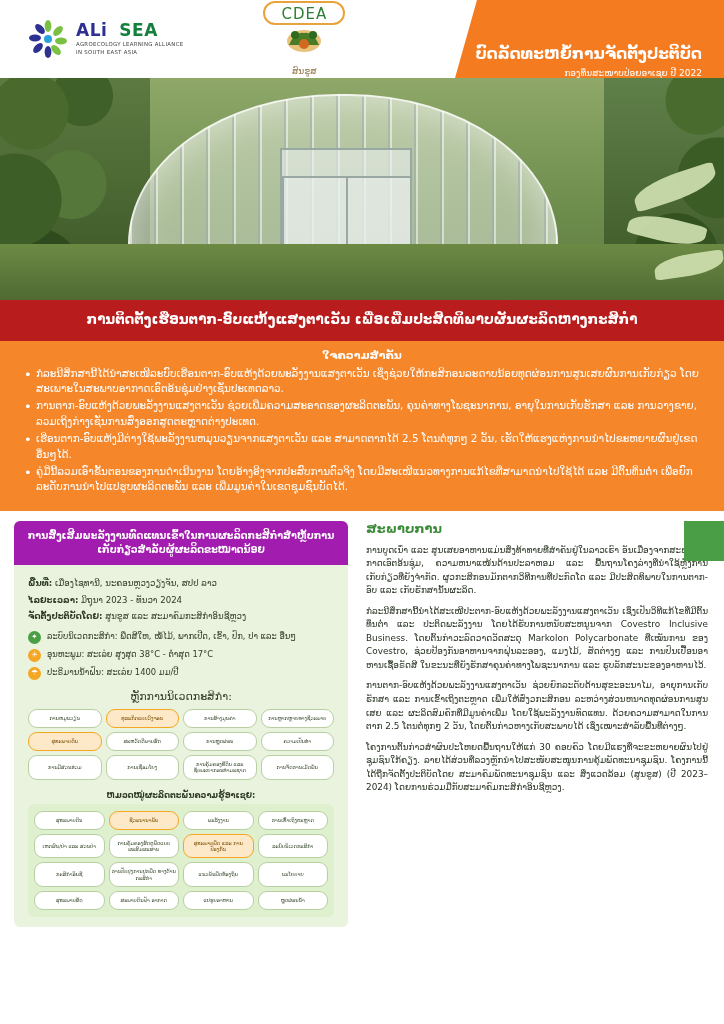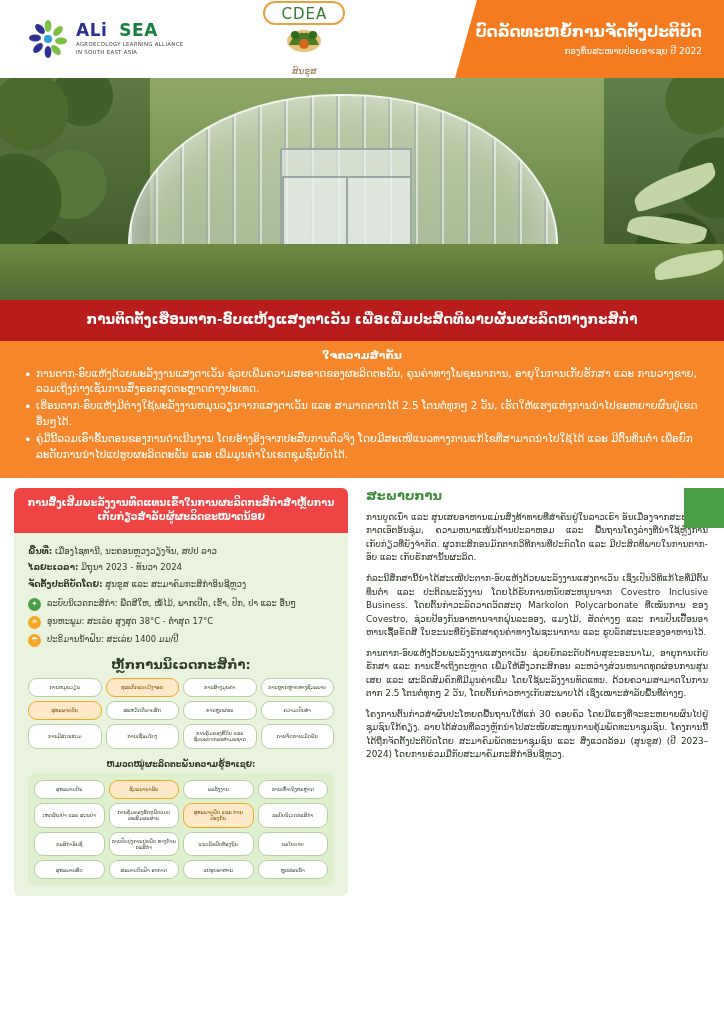--- a/index.html
+++ b/index.html
@@ -58,21 +58,21 @@
   }
   .cdea-emblem {
     margin-top: -4px;
     font-size: 9px; color: #8a6d3b;
   }
   .header-right {
     flex: 1;
     background: #f47b20;
     color: #ffffff;
     display: flex; flex-direction: column;
-    align-items: flex-end; justify-content: center;
+    align-items: flex-end; justify-content: flex-end;
     padding-right: 22px;
     clip-path: polygon(22px 0, 100% 0, 100% 100%, 0 100%);
   }
   .header-right .h1 { font-size: 15.5px; font-weight: bold; }
   .header-right .h2 { font-size: 9px; margin-top: 5px; }
 
   
   .hero {
     position: relative;
     height: 222px;
@@ -193,21 +193,21 @@
     width: 358px;
     padding: 0 10px 0 14px;
   }
   .col-right {
     flex: 1;
     padding: 0 16px 0 8px;
     position: relative;
   }
 
   .left-head {
-    background: #ef4444;
+    background: #a21caf;
     color: #ffffff;
     border-radius: 6px 6px 0 0;
     font-size: 9.6px;
     font-weight: bold;
     line-height: 1.45;
     padding: 8px 12px 9px;
     text-align: center;
   }
   .left-card {
     background: #e9f3dd;
@@ -229,22 +229,22 @@
   .fact .ico {
     flex: 0 0 13px; height: 13px; border-radius: 50%;
     background: #f5a623;
     display: flex; align-items: center; justify-content: center;
     color: #fff; font-size: 7.5px;
   }
   .fact .ico.green { background: #4a9e45; }
 
   .sub-head {
     text-align: center;
-    font-size: 13px;
-    font-weight: bold;
+    font-size: 11px;
+    font-weight: normal;
     color: #2f3b27;
     margin: 10px 0 6px;
   }
   .chip-grid {
     display: grid;
     grid-template-columns: repeat(4, 1fr);
     gap: 4px;
   }
   .chip {
     border: 1px solid #b8cfa2;
@@ -382,20 +382,21 @@
     <div class="leaf" style="right:6px;top:96px;width:86px;height:26px;transform:rotate(-18deg);"></div>
     <div class="leaf" style="right:18px;top:140px;width:78px;height:24px;transform:rotate(14deg);"></div>
     <div class="leaf" style="right:0px;top:176px;width:70px;height:22px;transform:rotate(-8deg);"></div>
   </div>
 
   <div class="title-bar">ການຕິດຕັ້ງເຮືອນຕາກ-ອົບແຫ້ງແສງຕາເວັນ ເພື່ອເພີ່ມປະສິດທິພາບຜັນຜະລິດຫາງກະສິກຳ</div>
 
   <div class="key-block">
     <div class="key-title">ໃຈຄວາມສຳຄັນ</div>
     <ul class="key-list">
+      <li>ກໍລະນີສຶກສານີ້ໄດ້ນຳສະເໜີລະບົບເຮືອນຕາກ-ອົບແຫ້ງດ້ວຍພະລັງງານແສງຕາເວັນ   ເຊິ່ງຊ່ວຍໃຫ້ກະສິກອນລະດາບນ້ອຍທຸດຜ່ອນການສູນເສຍຜົນການເກັບກ່ຽວ ໂດຍສະເພາະໃນສະພາບອາກາດເອົຕອ້ນຊຸ່ມຢ່າງເຊັ່ນປະເທດລາວ.</li>
       <li>ການຕາກ-ອົບແຫ້ງດ້ວຍພະລັງງານແສງຕາເວັນ ຊ່ວຍເພີ່ມຄວາມສະອາດຂອງຜະລິດຕະພັນ, ຄຸນຄ່າທາງໂພຊະນາການ, ອາຍຸໃນການເກັບຮັກສາ ແລະ ການວາງຂາຍ, ລວມເຖິງກ່າງເຊັ່ນການສົ່ງອອກສູດຕະຫຼາດຕ່າງປະເທດ.</li>
       <li>ເຮືອນຕາກ-ອົບແຫ້ງມີຕ່າງໃຊ້ພະລັງງານຫມຸນວຽນຈາກແສງຕາເວັນ ແລະ ສາມາດຕາກໄດ້ 2.5 ໂຕນຕໍ່ທຸກໆ 2 ວັນ, ເຮັດໃຫ້ແຮງແຫ່ງການນຳໄປຂະຫຍາຍຜົນຢູ່ເຂດອື່ນໆໄດ້.</li>
       <li>ຄູ່ມືນີ້ລວມເອົາຂັ້ນຕອນຂອງການດຳເນີນງານ ໂດຍອ້າງອີງຈາກປະສົບການຕົວຈິງ ໂດຍມີສະເໜີແນວທາງການແກ້ໄຂທີ່ສາມາດນຳໄປໃຊ້ໄດ້ ແລະ ມີຕົ້ນທຶນຕ່ຳ ເພື່ອຍົກລະດັບການນຳໄປແປຮູບຜະລິດຕະພັນ ແລະ ເພີ່ມມູນຄ່າໃນເຂດຊຸມຊົນບັດໄດ້.</li>
     </ul>
   </div>
 
   <div class="body">
 
     <div class="col-left">
       <div class="left-head">ການສົ່ງເສີມພະລັງງານທົດແທນເຂົ້າໃນການຜະລິດກະສິກຳສຳຫຼັບການເກັບກ່ຽວສຳລັບຜູ້ຜະລິດຂະໜາດນ້ອຍ</div>

